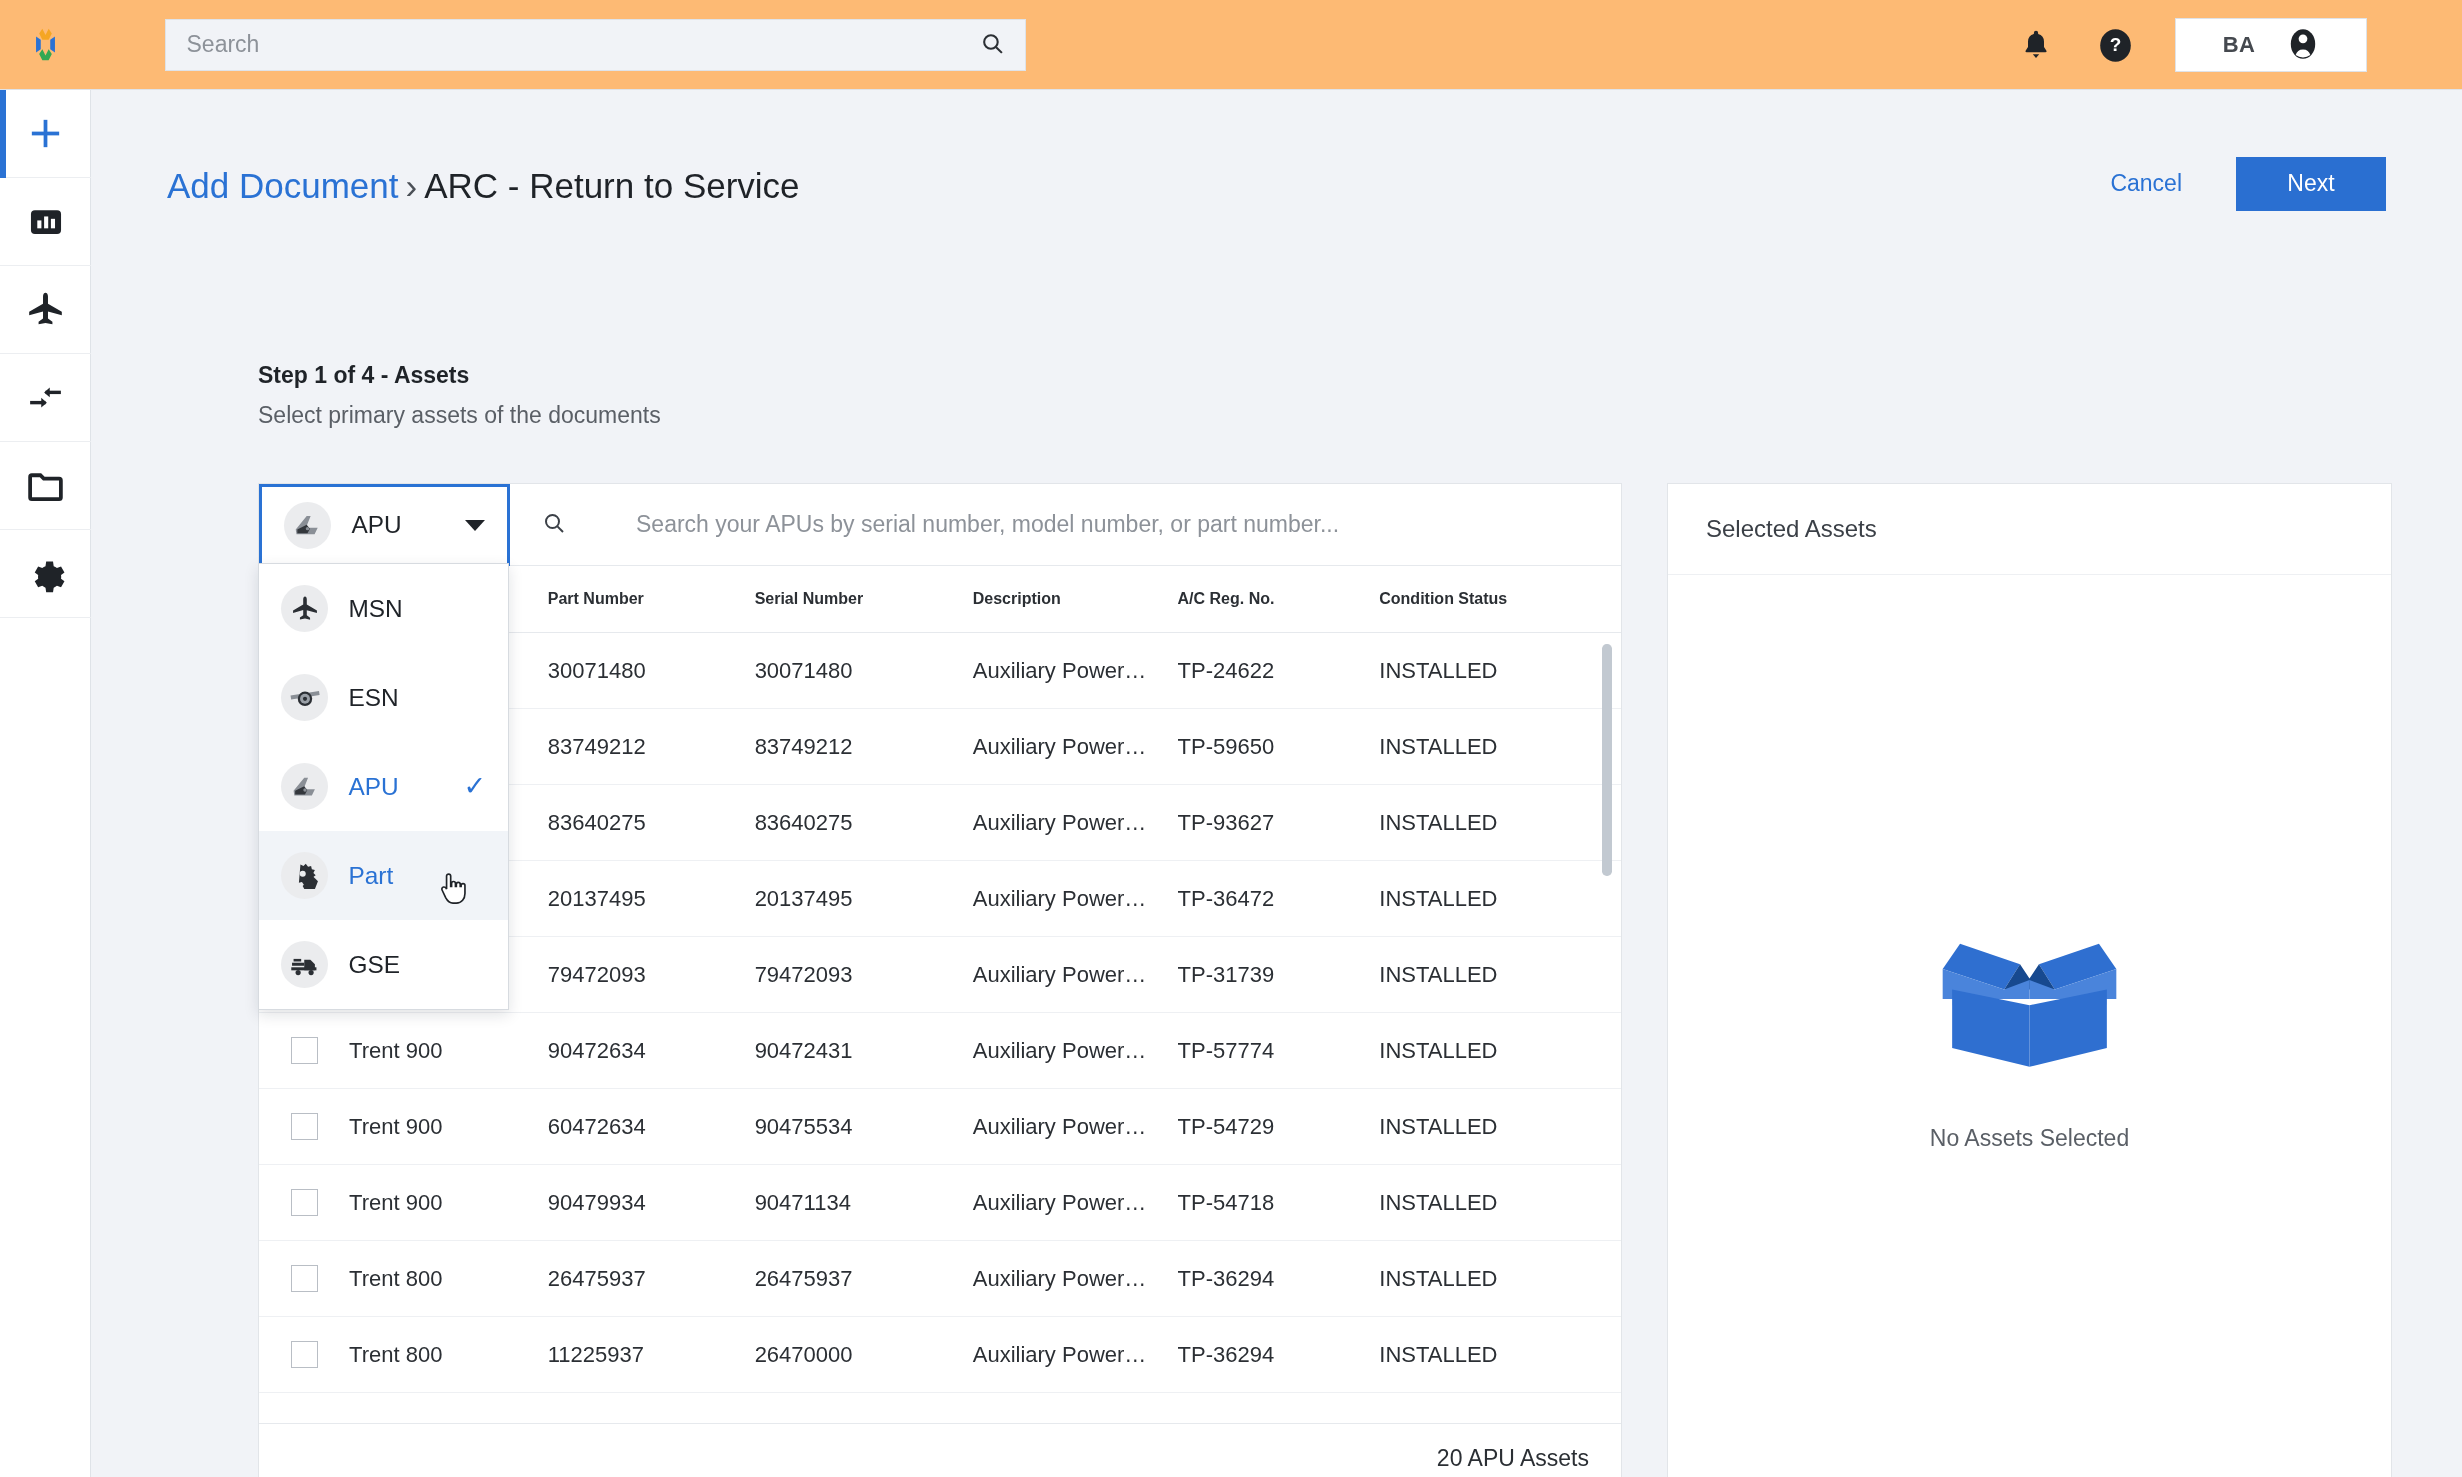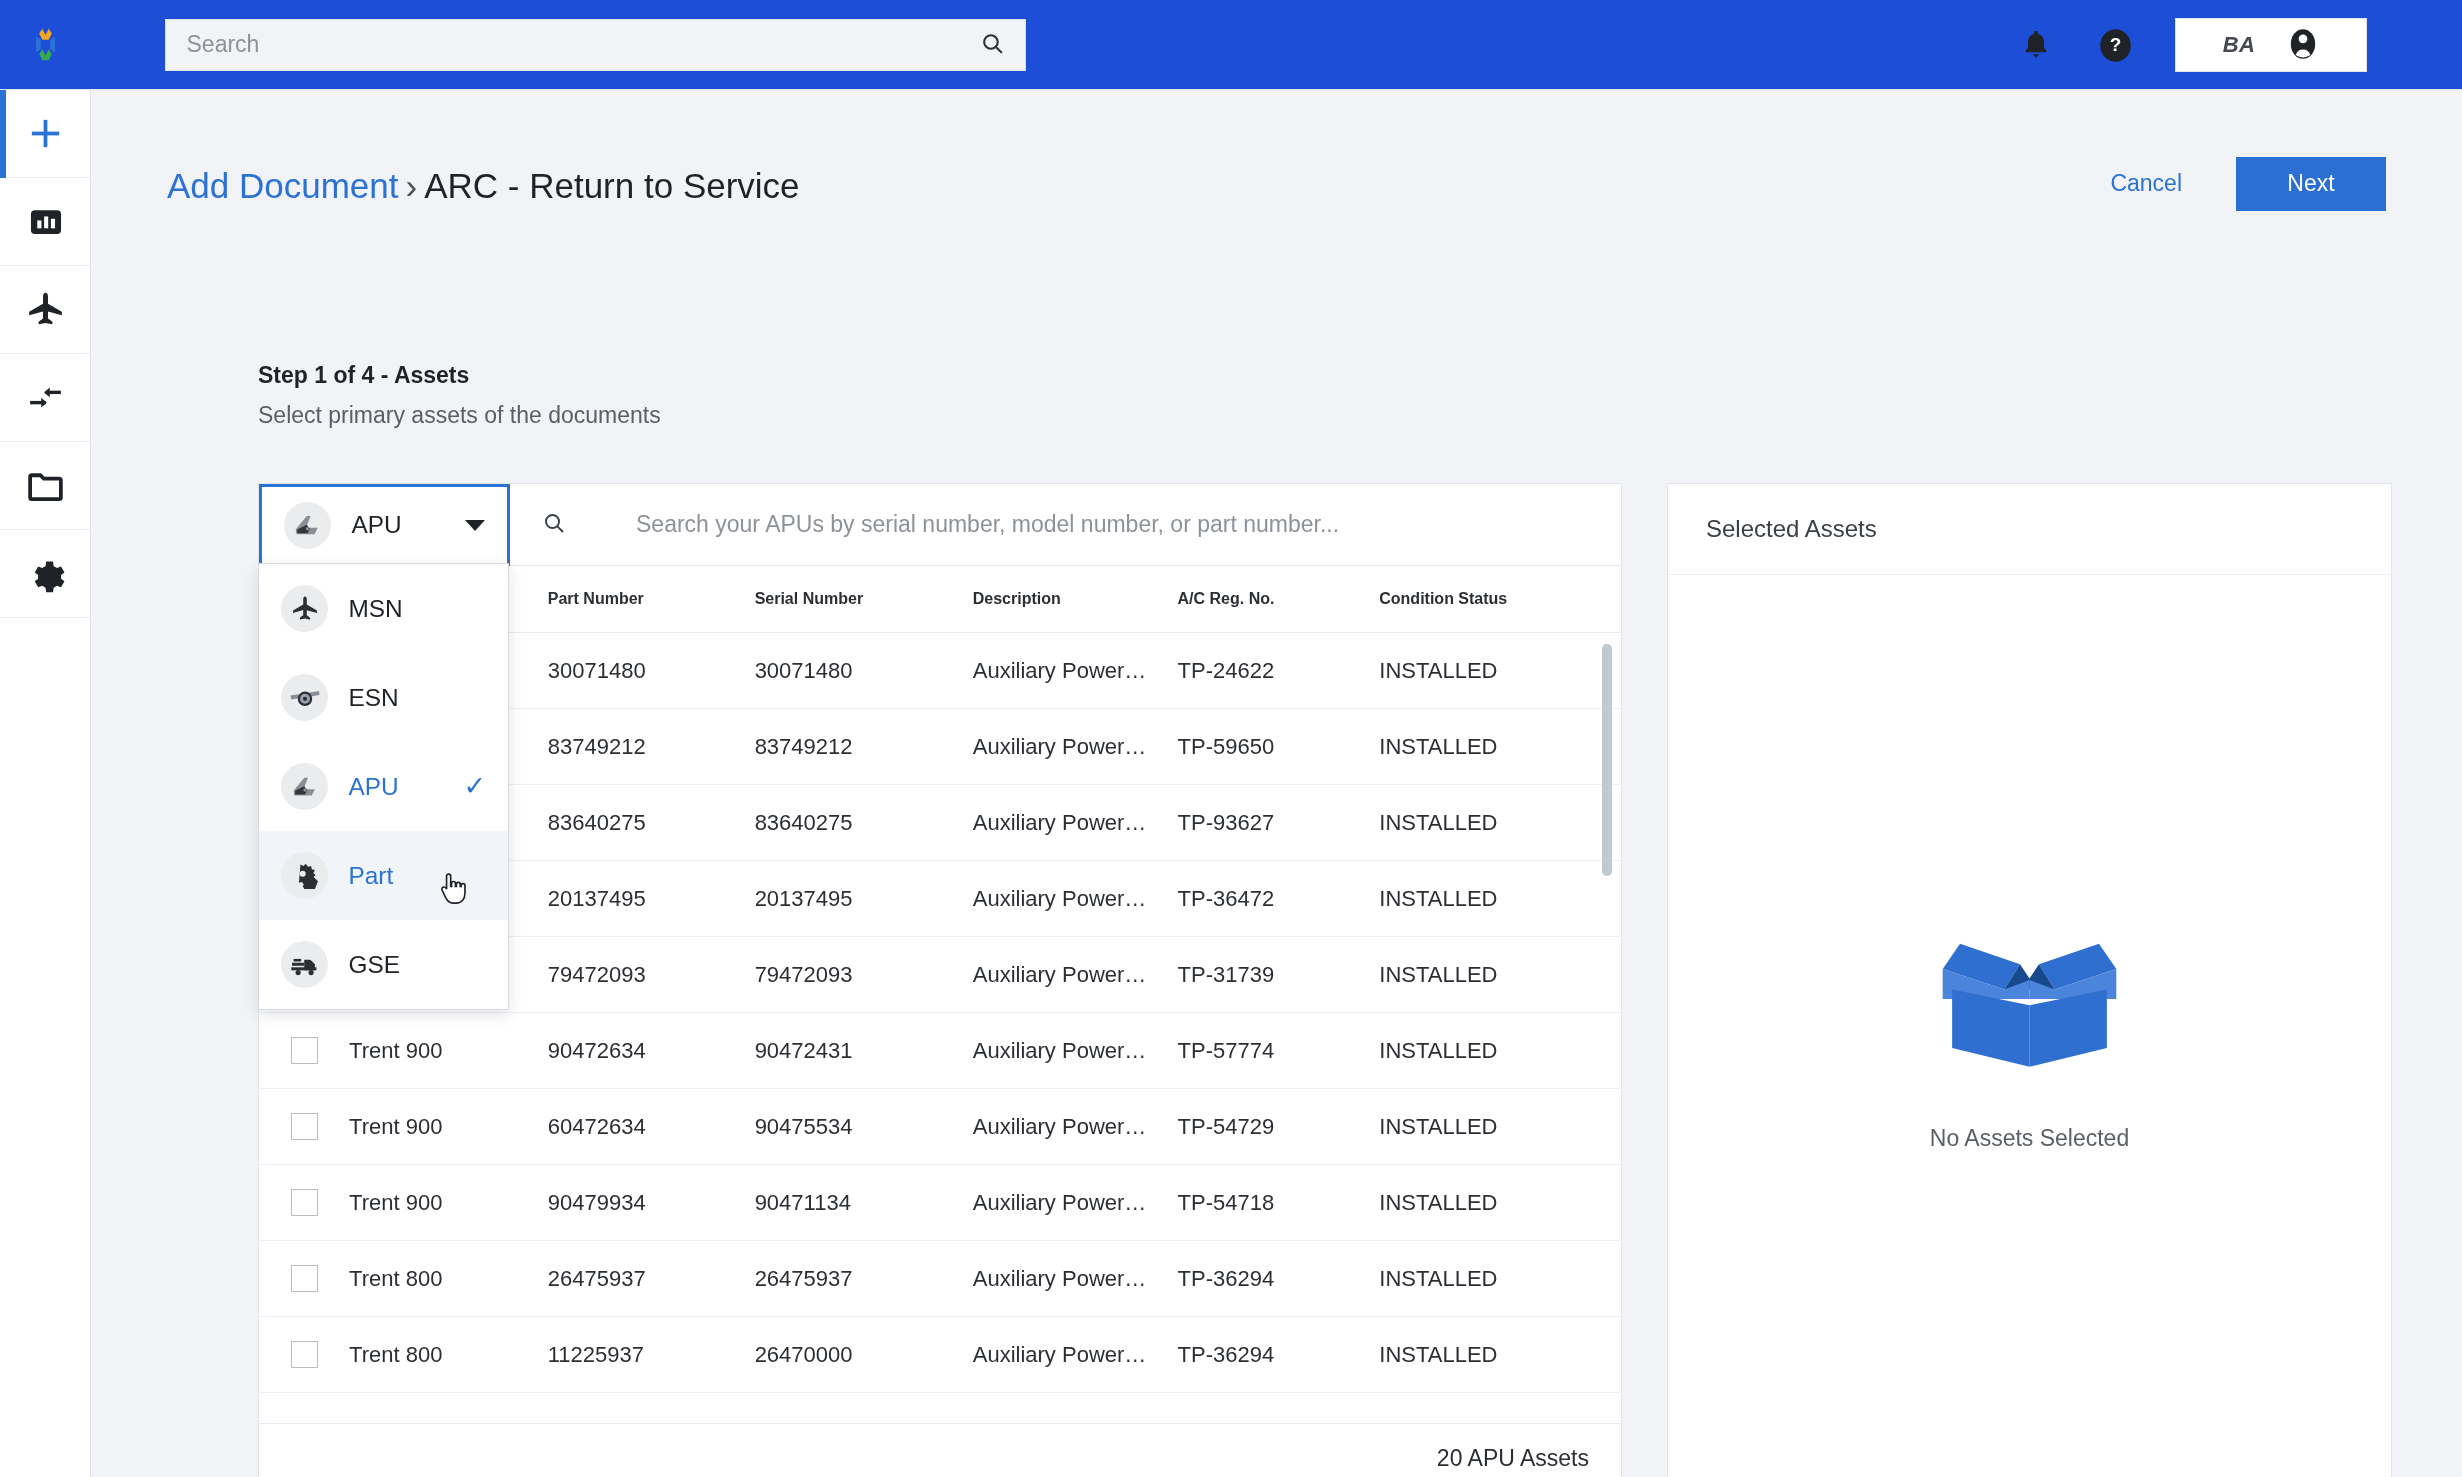--- a/index.html
+++ b/index.html
@@ -7,21 +7,21 @@
     width: 2462px; height: 1477px;
     font-family: "Liberation Sans", sans-serif;
     background: #ffffff;
     overflow: hidden;
   }
   .app { position: relative; width: 2462px; height: 1477px; background: #f1f3f7; }
 
   
   .topbar {
     position: absolute; top: 0; left: 0; width: 2462px; height: 90px;
-    background: #1d4ed8; border-bottom: 1.6px solid #dfe3e8;
+    background: #fdba74; border-bottom: 1.6px solid #dfe3e8;
     display: flex; align-items: center;
   }
   .logo { width: 91px; display: flex; align-items: center; justify-content: center; }
   .logo svg { display: block; }
 
   .searchwrap {
     width: 861px; height: 52px; margin-left: 74px;
     background: #f1f3f7; border: 1.6px solid #dfe3e8;
     display: flex; align-items: center; padding: 0 20.5px;
   }
@@ -32,21 +32,20 @@
   .searchwrap input::placeholder { color: #8d9299; }
   .topicons {
     position: absolute; right: 95px; top: 0; height: 90px;
     display: flex; align-items: center; gap: 39px;
   }
   .icon-btn { width: 41px; height: 41px; display: flex; align-items: center; justify-content: center; cursor: pointer; }
   .userbox {
     width: 192px; height: 54px; border: 1.6px solid #dfe3e8; background: #fff;
     display: flex; align-items: center; justify-content: center; gap: 32px;
     cursor: pointer;
-    font-style: italic;
   }
   .userbox .initials { font-size: 22px; color: #45494f; font-weight: 600; letter-spacing: 0.4px; }
 
   
   .rail {
     position: absolute; top: 90px; left: 0; width: 91px; height: 1387px;
     background: #ffffff; border-right: 1.6px solid #dfe3e8;
   }
   .rail-item {
     position: relative; height: 88px; width: 91px;

